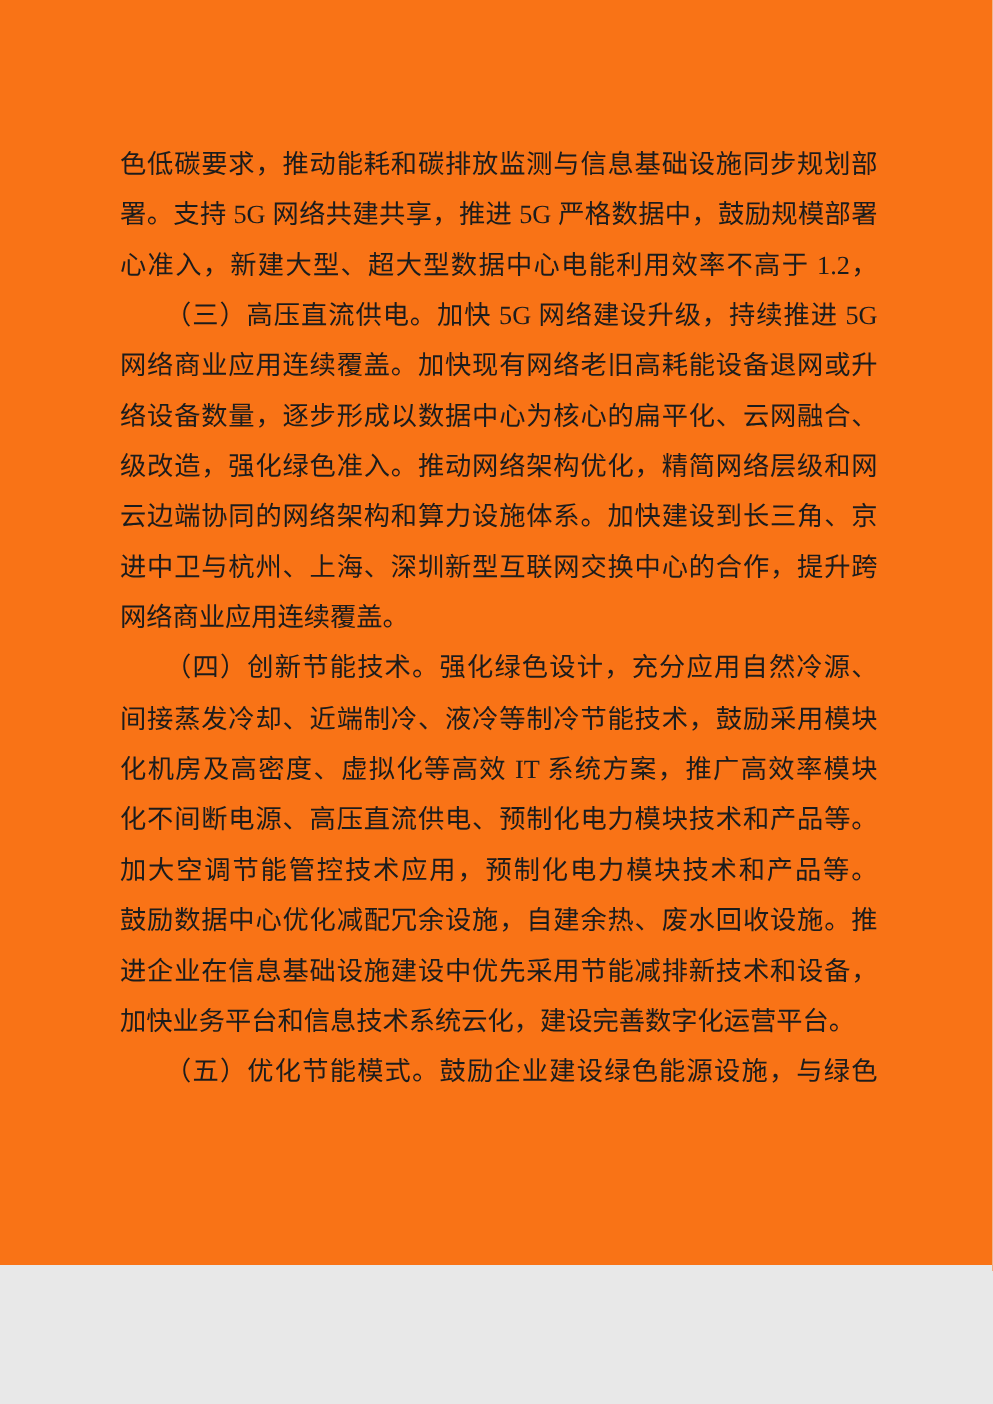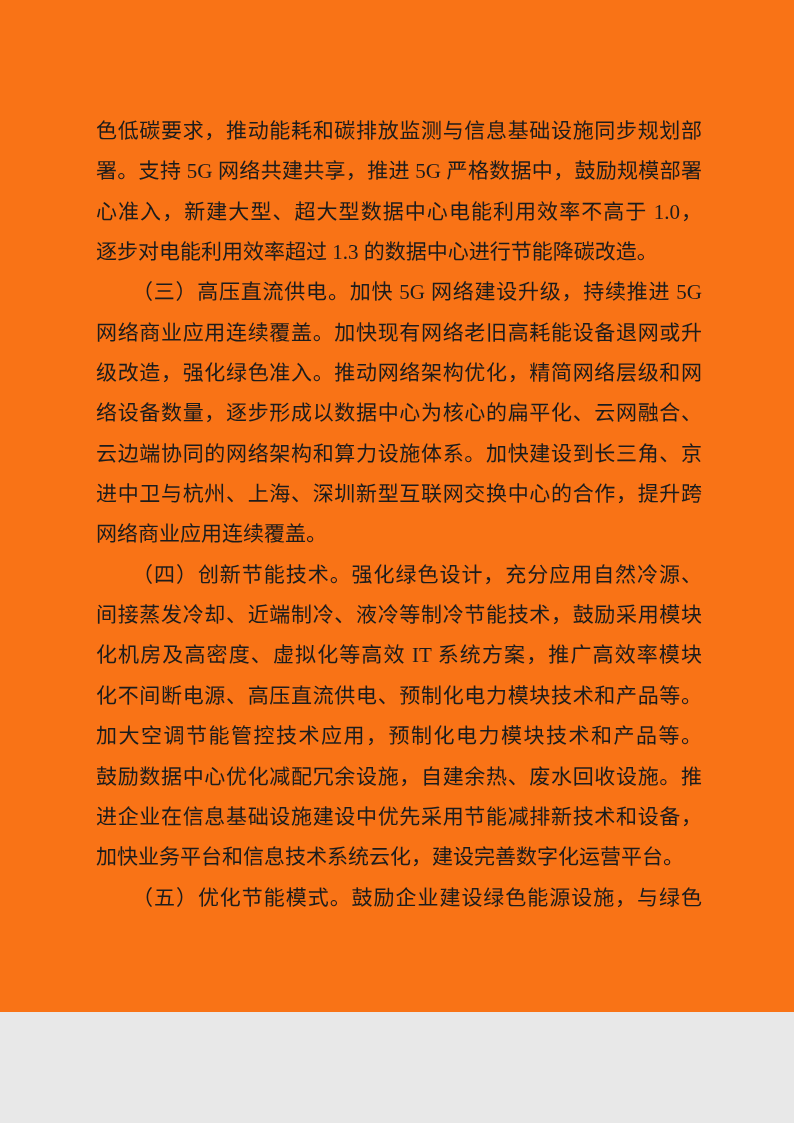--- a/index.html
+++ b/index.html
@@ -51,26 +51,25 @@
     color: #2a2a2a;
   }
 </style>
 </head>
 <body>
 
 <div class="page">
   <main class="text-block">
     <p class="ln">色低碳要求，推动能耗和碳排放监测与信息基础设施同步规划部</p>
     <p class="ln">署。支持 5G 网络共建共享，推进 5G 严格数据中，鼓励规模部署</p>
-    <p class="ln">心准入，新建大型、超大型数据中心电能利用效率不高于 1.0，</p>
-    <p class="ln flush">逐步对电能利用效率超过 1.3 的数据中心进行节能降碳改造。</p>
+    <p class="ln">心准入，新建大型、超大型数据中心电能利用效率不高于 1.2，</p>
     <p class="ln indent">（三）高压直流供电。加快 5G 网络建设升级，持续推进 5G</p>
     <p class="ln">网络商业应用连续覆盖。加快现有网络老旧高耗能设备退网或升</p>
+    <p class="ln">络设备数量，逐步形成以数据中心为核心的扁平化、云网融合、</p>
     <p class="ln">级改造，强化绿色准入。推动网络架构优化，精简网络层级和网</p>
-    <p class="ln">络设备数量，逐步形成以数据中心为核心的扁平化、云网融合、</p>
     <p class="ln">云边端协同的网络架构和算力设施体系。加快建设到长三角、京</p>
     <p class="ln">进中卫与杭州、上海、深圳新型互联网交换中心的合作，提升跨</p>
     <p class="ln flush">网络商业应用连续覆盖。</p>
     <p class="ln indent">（四）创新节能技术。强化绿色设计，充分应用自然冷源、</p>
     <p class="ln">间接蒸发冷却、近端制冷、液冷等制冷节能技术，鼓励采用模块</p>
     <p class="ln">化机房及高密度、虚拟化等高效 IT 系统方案，推广高效率模块</p>
     <p class="ln">化不间断电源、高压直流供电、预制化电力模块技术和产品等。</p>
     <p class="ln">加大空调节能管控技术应用，预制化电力模块技术和产品等。</p>
     <p class="ln">鼓励数据中心优化减配冗余设施，自建余热、废水回收设施。推</p>
     <p class="ln">进企业在信息基础设施建设中优先采用节能减排新技术和设备，</p>

